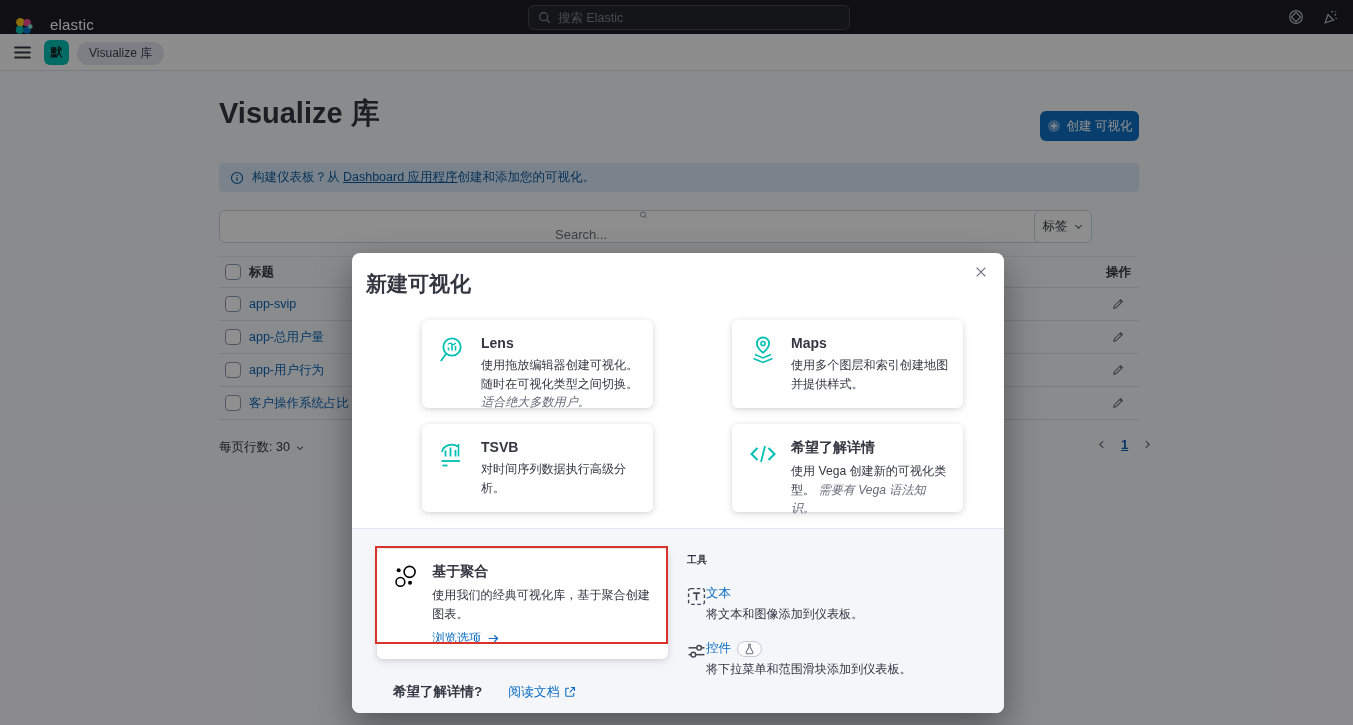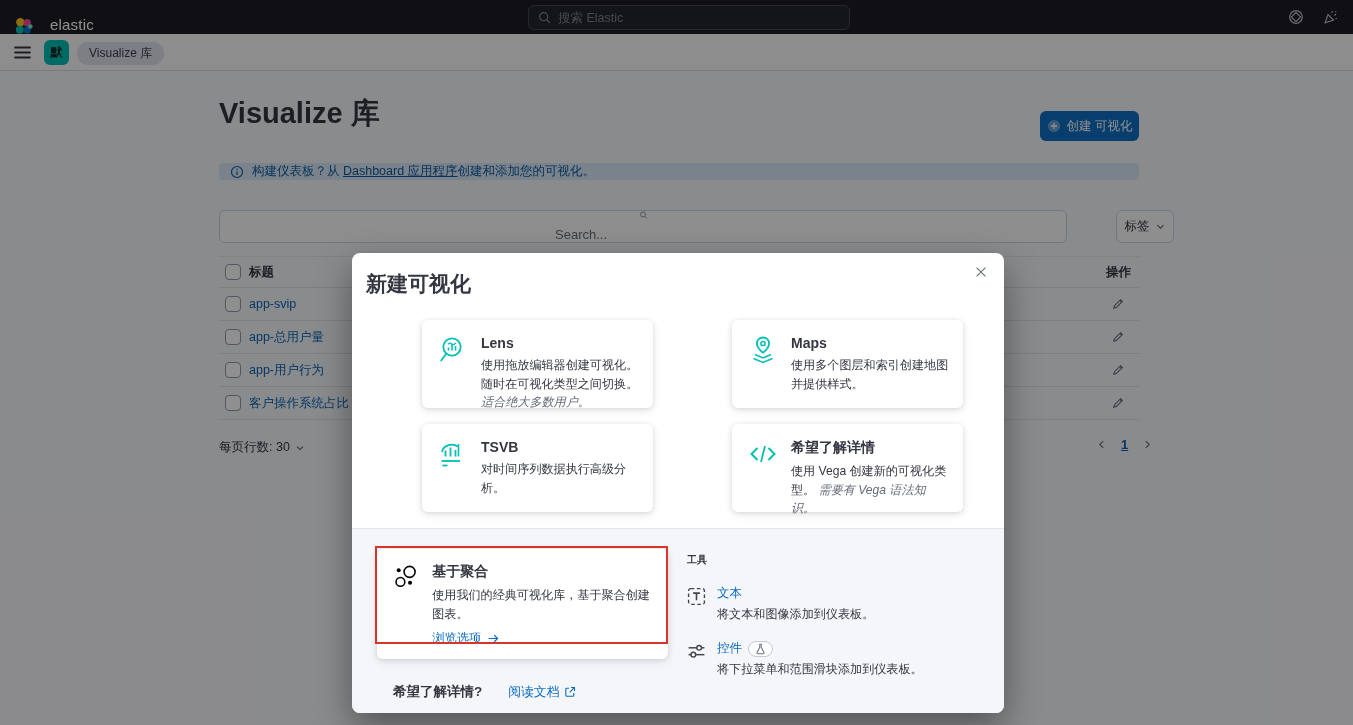--- a/index.html
+++ b/index.html
@@ -22,29 +22,29 @@
   .hamburger { position:absolute; left:13px; top:9px; color:#343741; cursor:pointer; }
   .space-badge { position:absolute; left:44px; top:6px; width:25px; height:25px; background:#00bfb3; border-radius:6px;
     display:flex; align-items:center; justify-content:center; font-size:12px; font-weight:bold; color:#1a1c21; cursor:pointer; }
   .breadcrumb-pill { position:absolute; left:77px; top:8px; background:#dfe3ec; border-radius:11px; padding:3px 12px;
     font-size:12px; color:#3a3f4c; }
 
   
   .page-title { position:absolute; left:219px; top:94px; font-size:29px; font-weight:bold; color:#343741; }
   .create-btn { position:absolute; left:1040px; top:111px; width:99px; height:30px; background:#0d6fc2; border:none;
     border-radius:6px; color:#fff; font-size:12.5px; font-family:inherit; display:flex; align-items:center; justify-content:center; gap:6px; cursor:pointer; }
-  .callout { position:absolute; left:219px; top:163px; width:920px; height:17px; background:#d9e9f8; border-radius:4px;
+  .callout { position:absolute; left:219px; top:163px; width:920px; height:29px; background:#d9e9f8; border-radius:4px;
     display:flex; align-items:center; padding:0 11px; gap:8px; font-size:12.5px; color:#0e5b9e; }
   .callout a { color:#0e5b9e; text-decoration:underline; cursor:pointer; }
 
   .search-input { position:absolute; left:219px; top:210px; width:848px; height:33px; background:#fdfdfe;
     border:1px solid #ccd3e0; border-radius:6px; display:flex; align-items:center; padding:0 10px; gap:8px; color:#5c6470;flex-direction:column; }
   .search-input input { flex:1; background:transparent; border:none; outline:none; font-size:13px; color:#343741; font-family:inherit; }
   .search-input input::placeholder { color:#69707d; }
-  .tags-btn { position:absolute; left:1116px; top:210px; width:58px; height:33px; background:#fdfdfe; border:1px solid #ccd3e0;
+  .tags-btn { position:absolute; left:1034px; top:210px; width:58px; height:33px; background:#fdfdfe; border:1px solid #ccd3e0;
     border-radius:6px; display:flex; align-items:center; justify-content:center; gap:5px; font-size:12.5px; color:#343741; cursor:pointer; }
 
   .vis-table { position:absolute; left:219px; top:256px; width:920px; }
   .t-row { display:flex; align-items:center; height:33px; border-bottom:1px solid #dde1ea; padding:0 0 0 6px; }
   .t-row.head { height:32px; border-top:1px solid #e4e8f0; font-weight:bold; }
   .checkbox { width:16px; height:16px; border:1px solid #909aad; border-radius:4px; background:#fff; cursor:pointer; flex-shrink:0; }
   .t-title { margin-left:8px; font-size:12.5px; color:#343741; }
   .t-row a.t-title { color:#0b64b4; text-decoration:none; cursor:pointer; }
   .t-actions { margin-left:auto; font-size:12.5px; color:#343741; padding-right:8px; }
   .pencil { margin-left:auto; margin-right:14px; color:#5f6774; cursor:pointer; display:flex; }
@@ -71,21 +71,21 @@
 
   .modal-lower { position:absolute; left:0; top:275px; width:652px; height:185px; background:#f4f6f9;
     border-top:1px solid #e2e6ee; border-radius:0 0 8px 8px; }
   .agg-card { position:absolute; left:25px; top:296px; width:291px; height:110px; background:#fff; border-radius:6px; cursor:pointer;
     box-shadow:0 1px 5px rgba(52,55,65,0.15), 0 3px 10px rgba(52,55,65,0.08); padding:14px 14px 12px 16px; display:flex; gap:13px; }
   .agg-link { display:inline-flex; align-items:center; gap:6px; margin-top:7px; font-size:12.3px; color:#0b6cc2; cursor:pointer; }
   .annotation-box { position:absolute; left:23px; top:293px; width:293px; height:98px; border:2px solid #d9342b; z-index:30; pointer-events:none; }
 
   .tools { position:absolute; left:335px; top:300px; width:295px; }
   .tools-heading { font-size:10px; font-weight:bold; color:#343741; margin-bottom:18px; }
-  .tool-item { display:flex; gap:11px; margin-bottom:17px; }
+  .tool-item { display:flex; margin-bottom:17px; }
   .tool-icon { flex-shrink:0; color:#40454f; margin-top:2px; }
   .tool-name-row { display:flex; align-items:center; gap:6px; }
   .tool-name { font-size:12.5px; font-weight:500; color:#0b6cc2; cursor:pointer; }
   .beaker-pill { display:inline-flex; align-items:center; justify-content:center; border:1px solid #c4cad6; border-radius:10px;
     padding:1px 6px; color:#69707d; background:#fdfdfe; }
   .tool-desc { font-size:12.1px; color:#343741; margin-top:4px; }
 
   .modal-footer { position:absolute; left:41px; top:430px; display:flex; align-items:center; gap:26px; }
   .footer-q { font-size:13.5px; font-weight:bold; color:#343741; }
   .footer-link { font-size:12.8px; color:#0b6cc2; display:inline-flex; align-items:center; gap:5px; cursor:pointer; }

